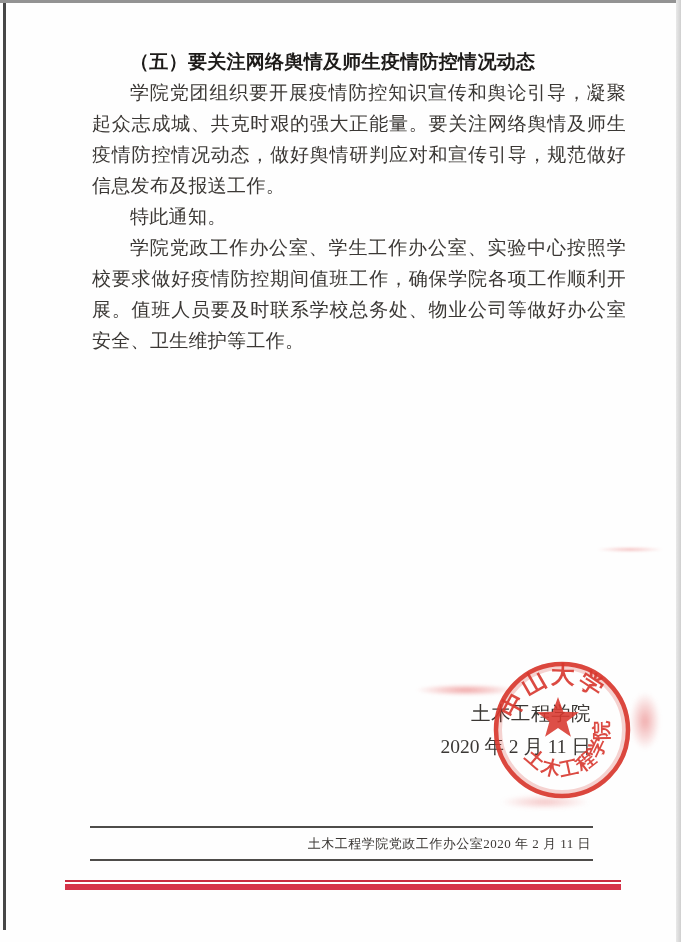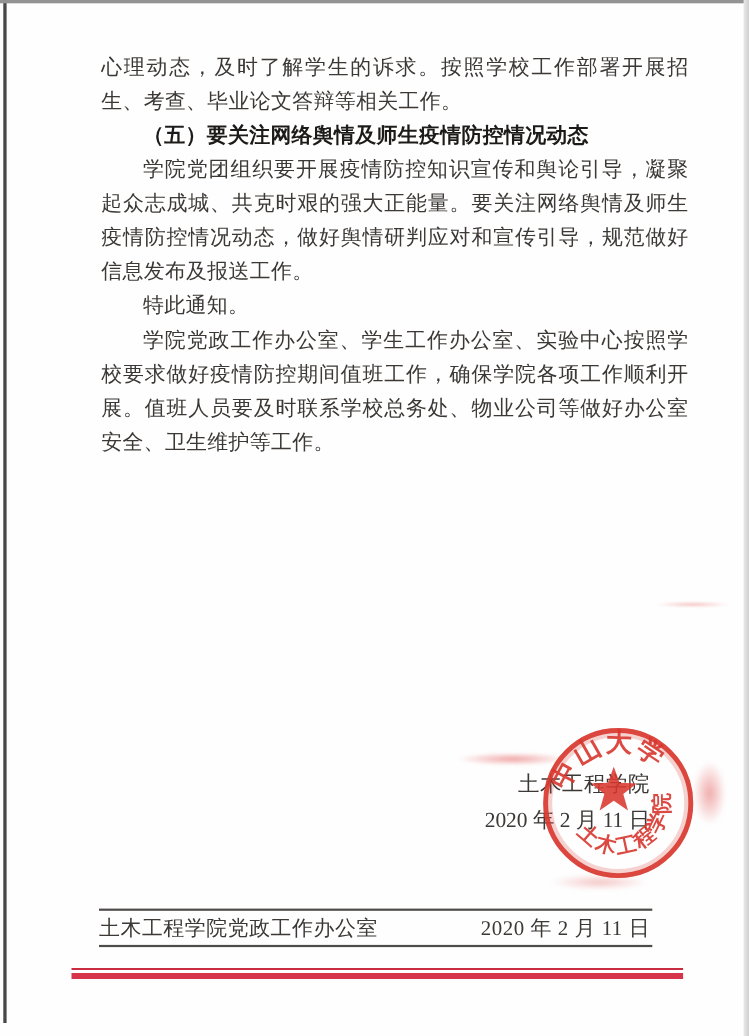--- a/index.html
+++ b/index.html
@@ -36,40 +36,39 @@
   
   .smudge{position:absolute;pointer-events:none;}
   .smudge-a{left:415px;top:684px;width:102px;height:12px;background:radial-gradient(ellipse at center,rgba(231,96,96,.55),rgba(231,96,96,0) 70%);filter:blur(1.5px);}
   .smudge-b{left:630px;top:692px;width:30px;height:58px;background:radial-gradient(ellipse at center,rgba(228,90,90,.5),rgba(228,90,90,0) 70%);filter:blur(2px);}
   .smudge-c{left:598px;top:547px;width:64px;height:5px;background:radial-gradient(ellipse at center,rgba(235,120,120,.45),rgba(235,120,120,0) 75%);filter:blur(1px);}
   .smudge-d{left:500px;top:795px;width:90px;height:14px;background:radial-gradient(ellipse at center,rgba(228,90,90,.35),rgba(228,90,90,0) 70%);filter:blur(2px);}
   
   .footer-row{
     position:absolute;left:90px;top:826px;width:503px;height:31px;
     border-top:2px solid #4e4c4a;border-bottom:2px solid #4e4c4a;
-    display:flex;justify-content:space-between;align-items:center;
-    font-size:19px;color:#3b3835;letter-spacing:0.5px;
+    display:flex;justify-content:flex-end;align-items:center;
+    font-size:13px;color:#3b3835;letter-spacing:0.5px;
   }
   .footer-row .footer-date{margin-right:2px;}
   .red-rule{
     position:absolute;left:65px;top:880px;width:556px;height:10px;
     background:linear-gradient(to bottom,#c92c40 0 22%,#ffffff 22% 45%,#d63449 45% 100%);
   }
 </style>
 </head>
 <body>
 
 <div class="page">
 
   <div class="edge-left"></div>
   <div class="edge-top"></div>
   <div class="edge-right"></div>
 
   <div class="doc-body">
-    <p class="para no-indent">心理动态，及时了解学生的诉求。按照学校工作部署开展招生、考查、毕业论文答辩等相关工作。</p>
     <p class="heading">（五）要关注网络舆情及师生疫情防控情况动态</p>
     <p class="para">学院党团组织要开展疫情防控知识宣传和舆论引导，凝聚起众志成城、共克时艰的强大正能量。要关注网络舆情及师生疫情防控情况动态，做好舆情研判应对和宣传引导，规范做好信息发布及报送工作。</p>
     <p class="para">特此通知。</p>
     <p class="para">学院党政工作办公室、学生工作办公室、实验中心按照学校要求做好疫情防控期间值班工作，确保学院各项工作顺利开展。值班人员要及时联系学校总务处、物业公司等做好办公室安全、卫生维护等工作。</p>
   </div>
 
   <div class="signature">
     <div class="sig-org">土木工程学院</div>
     <div class="sig-date">2020 年 2 月 11 日</div>
   </div>

